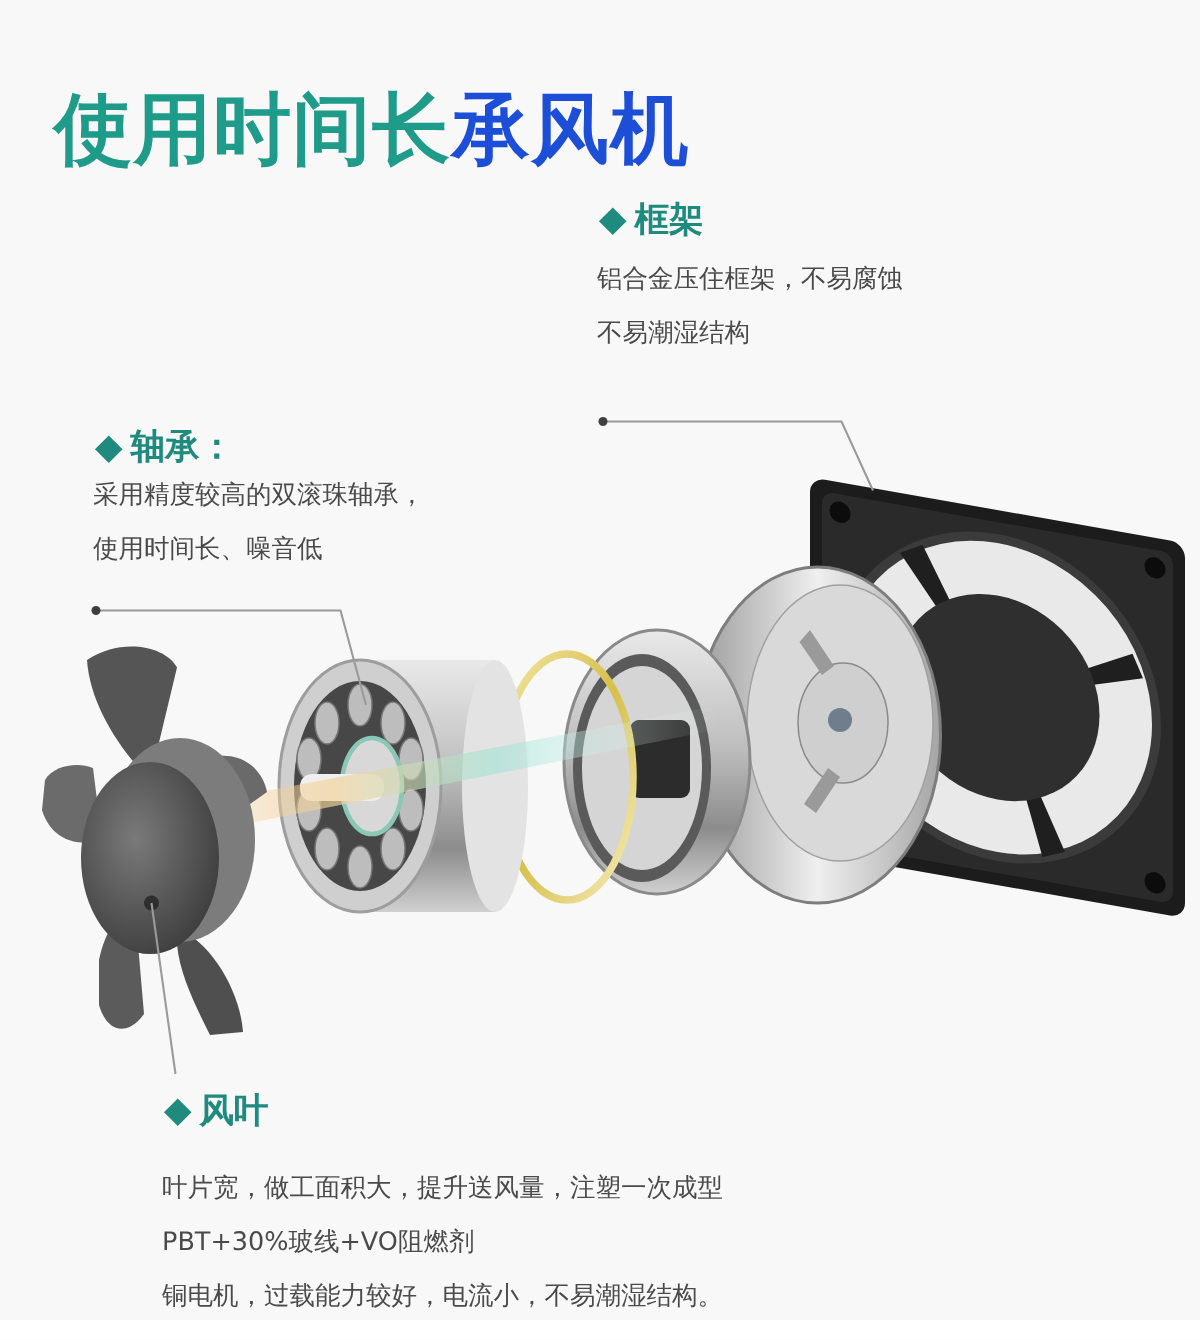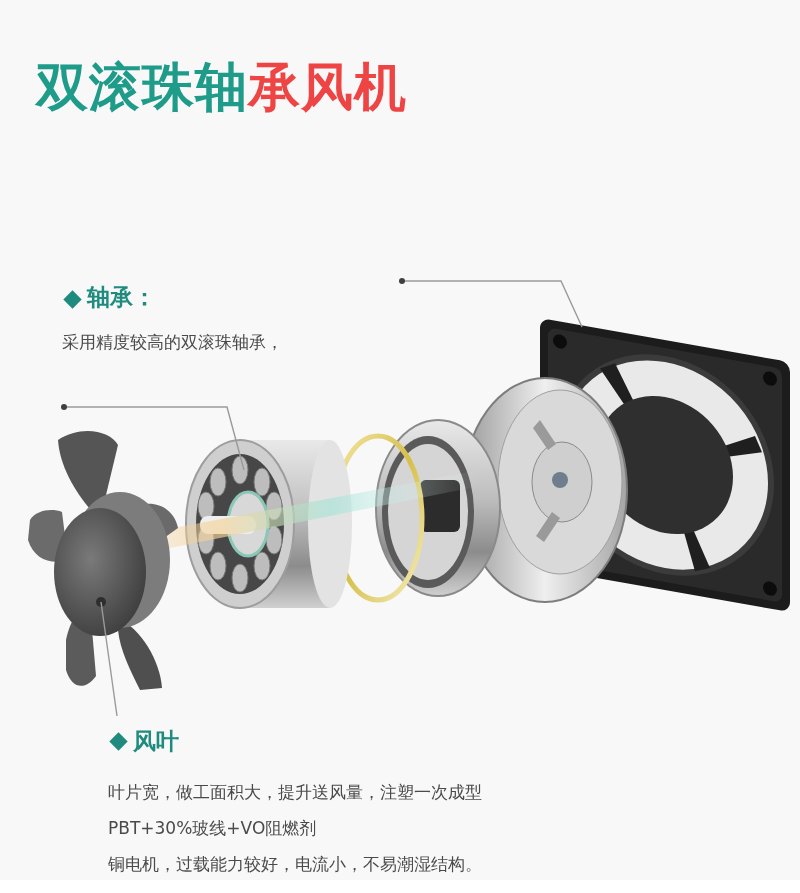--- a/index.html
+++ b/index.html
@@ -1,43 +1,52 @@
 <!DOCTYPE html>
 <html><head>
 <meta charset="utf-8">
 <style>
   html, body { margin: 0; padding: 0; }
   body { width: 800px; height: 893px; background: #ffffff; overflow: hidden; font-family: "DejaVu Sans", sans-serif; }
   .page { position: relative; width: 800px; height: 880px; background: #f8f8f8; overflow: hidden; }
   .title { position: absolute; left: 36px; top: 56px; font-size: 52px; font-weight: bold; letter-spacing: 1px; line-height: 62px; white-space: nowrap; }
   .title .accent { color: #1f9b8a; }
-  .title .rest { color: #ef4444; }
+  .title .rest { color: #1d4ed8; }
   .callout { position: absolute; }
   .callout .head { color: #1f8b7e; font-weight: bold; font-size: 23px; line-height: 30px; display: flex; align-items: center; }
   .callout .head .diamond { display: inline-block; width: 13px; height: 13px; background: #1f8b7e; transform: rotate(45deg); margin: 0 8px 0 4px; }
   .callout .line { color: #4a4a4a; font-size: 17px; line-height: 36px; white-space: nowrap; }
   .leader { position: absolute; }
   .scene { position: absolute; left: 0; top: 250px; width: 800px; height: 470px; }
 </style>
 </head>
 <body>
 
 <div class="page">
 
   <div class="title">
-    <span class="accent">双滚珠轴</span><span class="rest">承风机</span>
+    <span class="accent">使用时间长</span><span class="rest">承风机</span>
   </div>
 
+  <div class="callout" style="left:398px; top:132px;">
+    <div class="head">
+      <span class="diamond"></span>
+      <span>框架</span>
+    </div>
+    <div class="line" style="margin-top:6px;">铝合金压住框架，不易腐蚀</div>
+    <div class="line">不易潮湿结构</div>
+  </div>
 
   <div class="callout" style="left:62px; top:284px;font-family:Liberation Mono, monospace;">
     <div class="head">
       <span class="diamond"></span>
       <span>轴承：</span>
     </div>
-    <div class="line" style="margin-top:12px;">采用精度较高的双滚珠轴承，</div>
+    <div class="line" style="margin-top:0;">采用精度较高的双滚珠轴承，</div>
+    <div class="line">使用时间长、噪音低</div>
   </div>
 
   <svg class="scene" viewBox="0 250 800 470" width="800" height="470">
     <defs>
       <linearGradient id="metal" x1="0" y1="0" x2="0" y2="1">
         <stop offset="0" stop-color="#e9e9e9"></stop>
         <stop offset="0.45" stop-color="#bdbdbd"></stop>
         <stop offset="0.75" stop-color="#8c8c8c"></stop>
         <stop offset="1" stop-color="#d0d0d0"></stop>
       </linearGradient>

